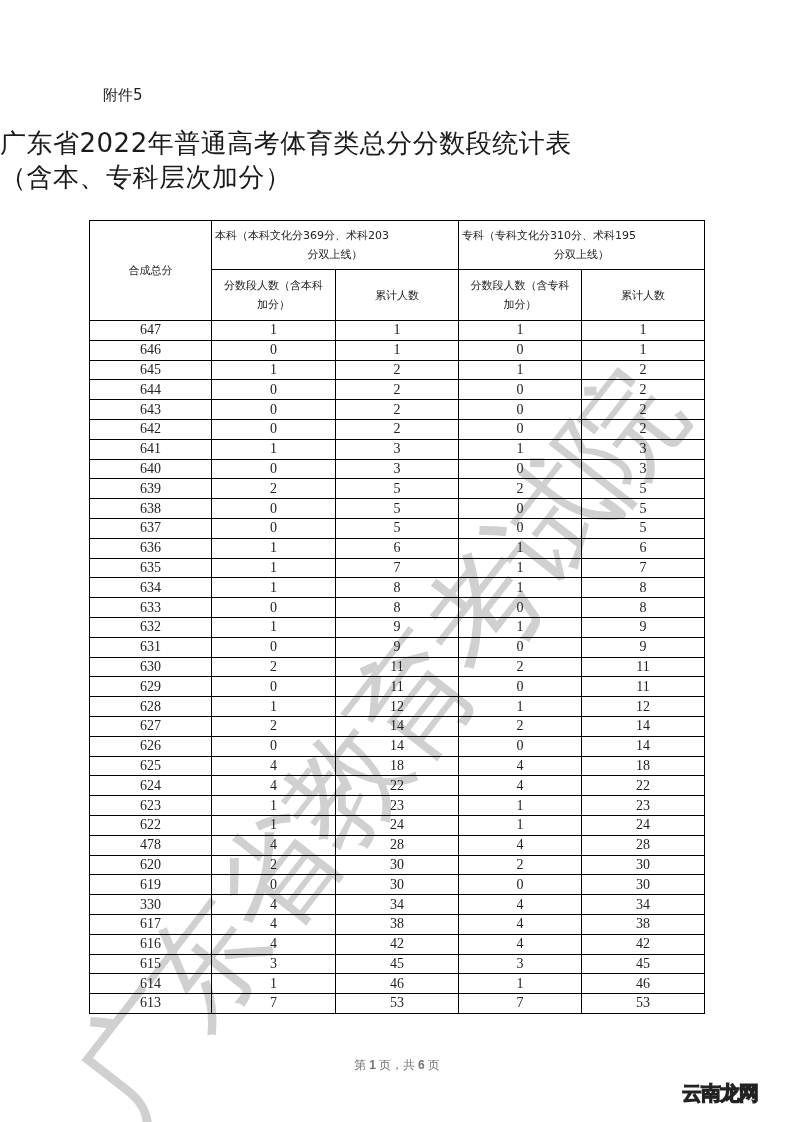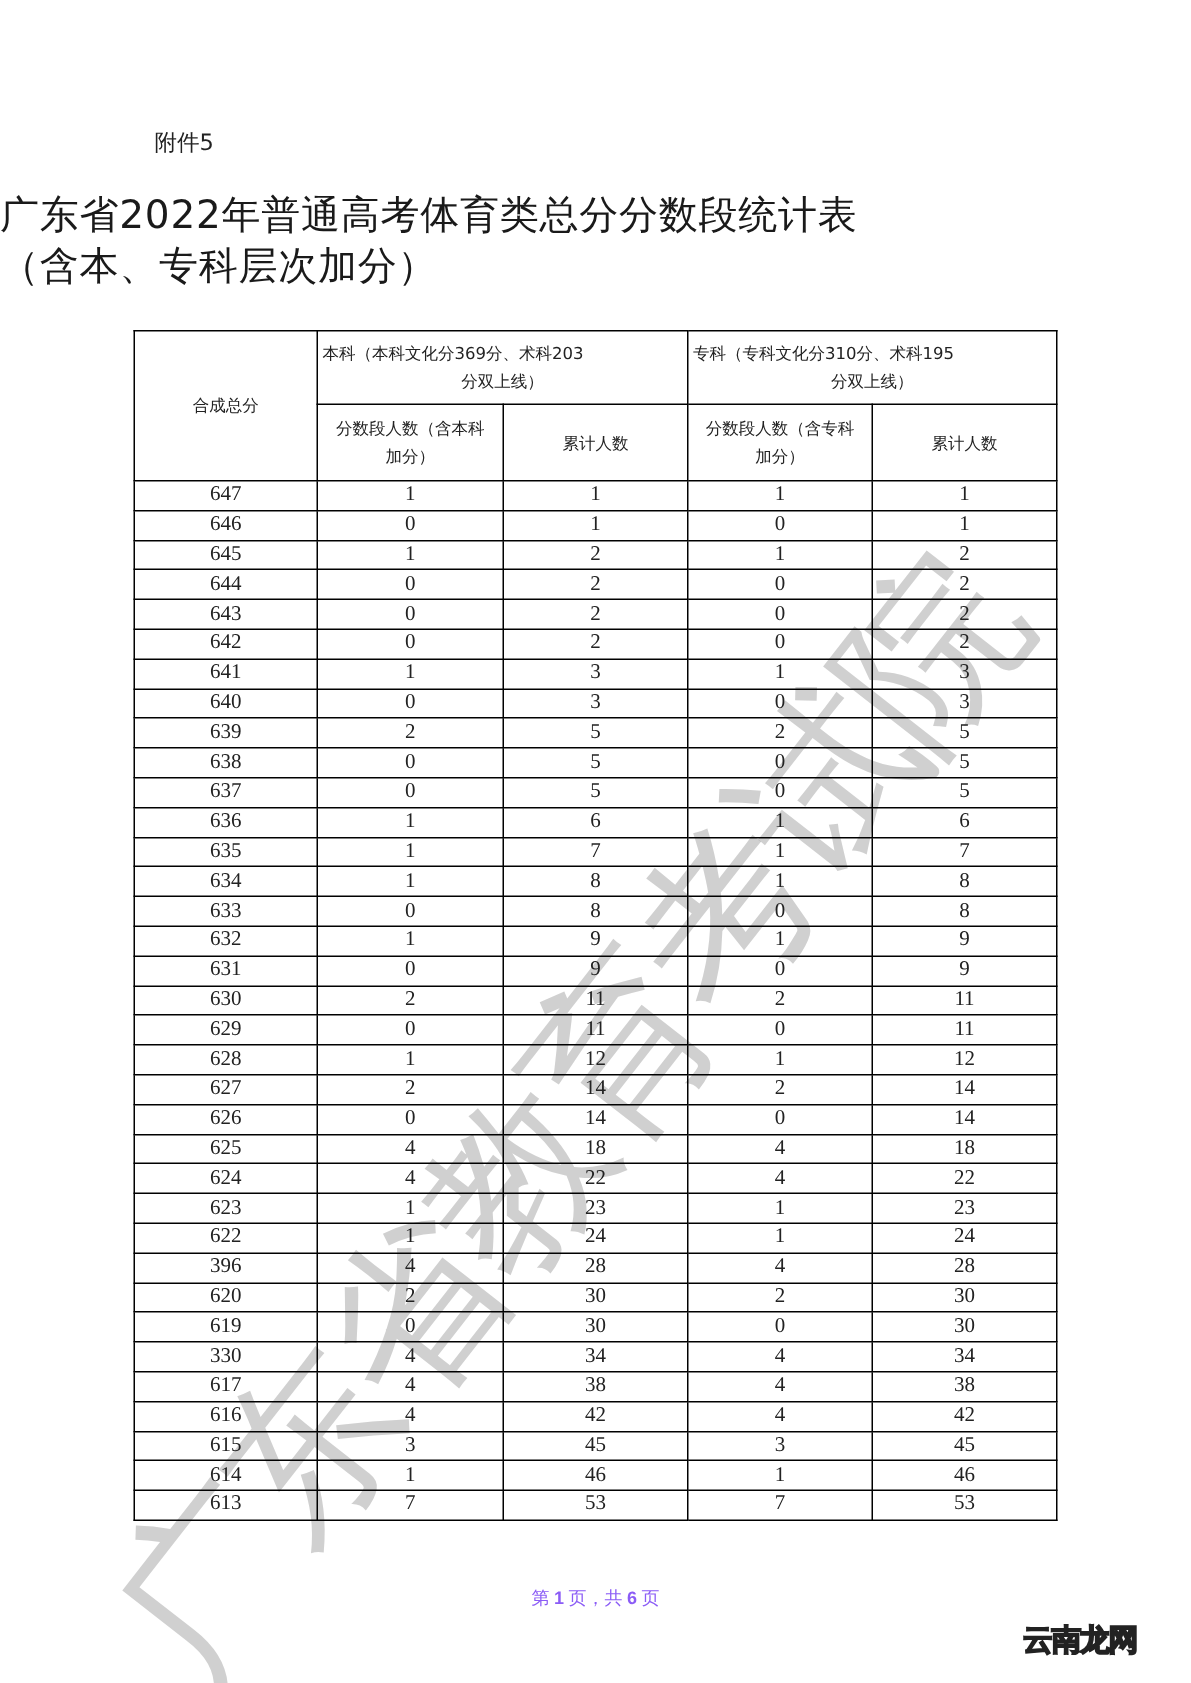--- a/index.html
+++ b/index.html
@@ -16,21 +16,21 @@
                   overflow: hidden; white-space: nowrap; }
     table.stats th { font-weight: normal; font-size: 11px; color: #222; line-height: 19px;
                   font-family: "DejaVu Sans", sans-serif; white-space: normal; }
     th.grp { height: 48px; }
     th.sub { height: 50px; }
     th.grp .ln1 { display:block; text-align:left; padding-left: 3px; white-space: nowrap; }
     th.grp .ln2 { display:block; text-align:center; }
     td { height: 18.8px; font-size: 14px; line-height: 18px;
          font-family: "Liberation Serif", "DejaVu Serif", serif; color: #222; }
     .footer { position: absolute; top: 1057px; left: 0; width: 794px; text-align: center;
-              font-size: 12px; color: #8b5cf6; font-family: "Liberation Serif", serif; }
+              font-size: 12px; color: #737373; font-family: "Liberation Serif", serif; }
     .footer b { font-family: "Liberation Sans", sans-serif; }
     .logo { position: absolute; left: 662px; top: 1080px; font-size: 20px; font-weight: bold;
             font-family: "DejaVu Sans", sans-serif; letter-spacing: -1px; margin-left: 20px; }
     .logo .a { color: #e8671c; -webkit-text-stroke: 1px #222; }
     .logo .b { color: #ffffff; -webkit-text-stroke: 1.2px #222; }
     .wm { position: absolute; pointer-events: none; color: rgba(150,150,150,0.45);
           font-size: 118px; font-family: "DejaVu Sans", sans-serif; white-space: nowrap;
           transform-origin: left top; transform: rotate(-52deg); left: 40px; top: 1050px;
           letter-spacing: -6px; }
   </style>
@@ -247,21 +247,21 @@
         <td>23</td>
       </tr>
       <tr>
         <td>622</td>
         <td>1</td>
         <td>24</td>
         <td>1</td>
         <td>24</td>
       </tr>
       <tr>
-        <td>396</td>
+        <td>478</td>
         <td>4</td>
         <td>28</td>
         <td>4</td>
         <td>28</td>
       </tr>
       <tr>
         <td>620</td>
         <td>2</td>
         <td>30</td>
         <td>2</td>

